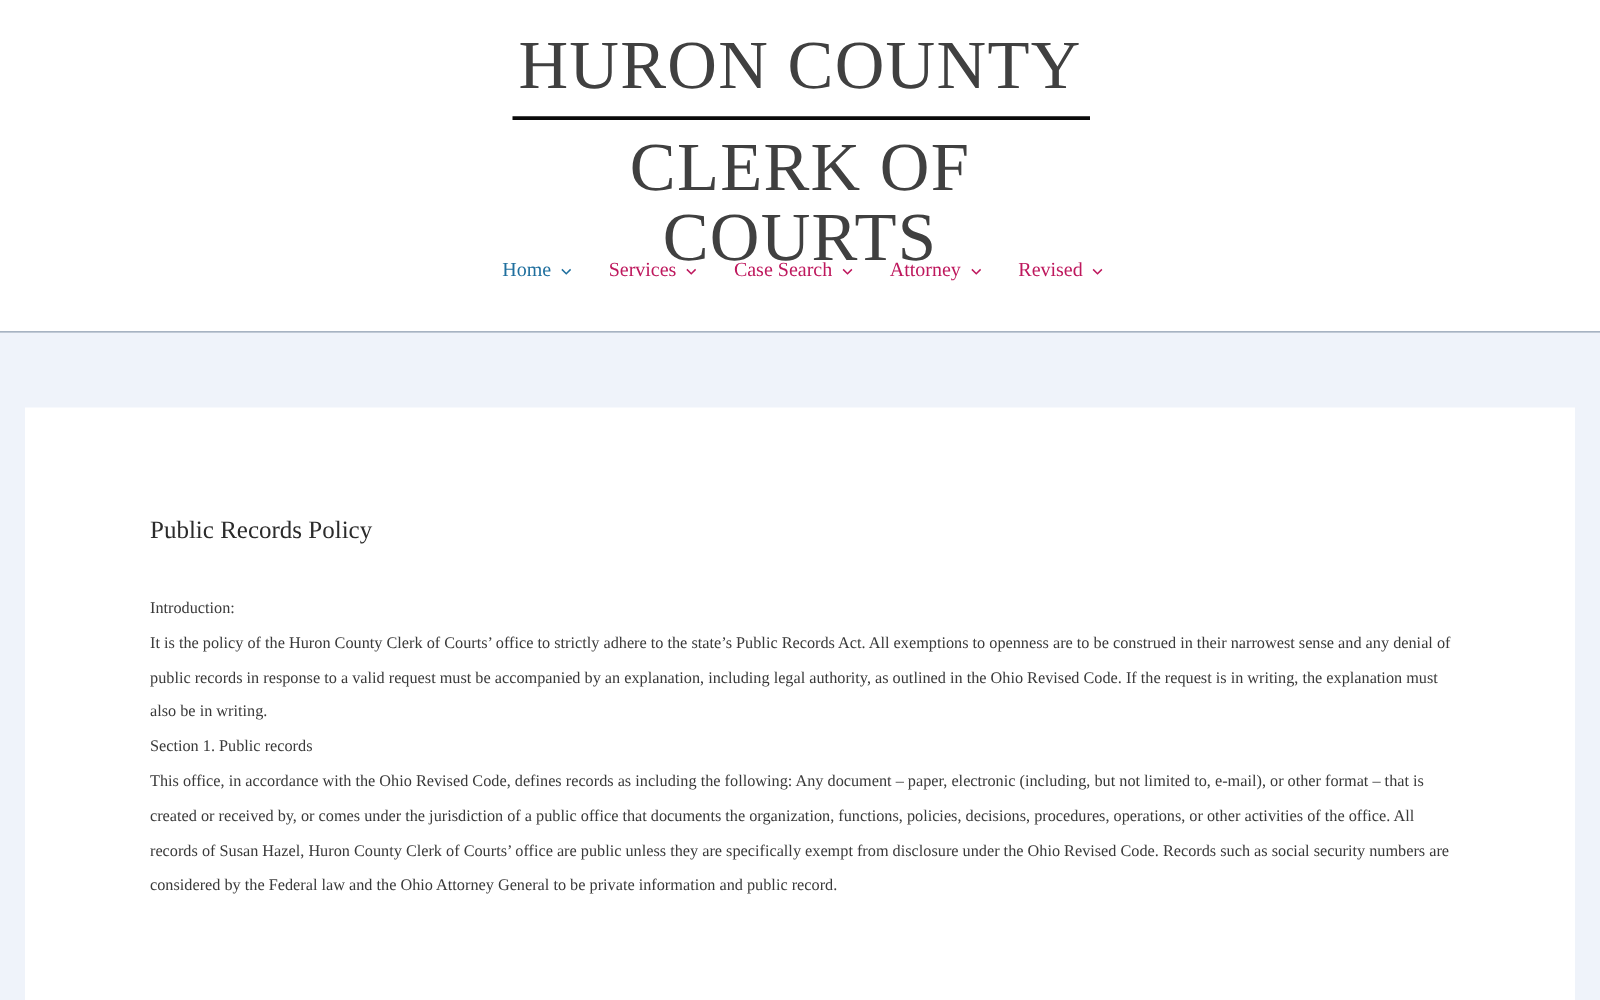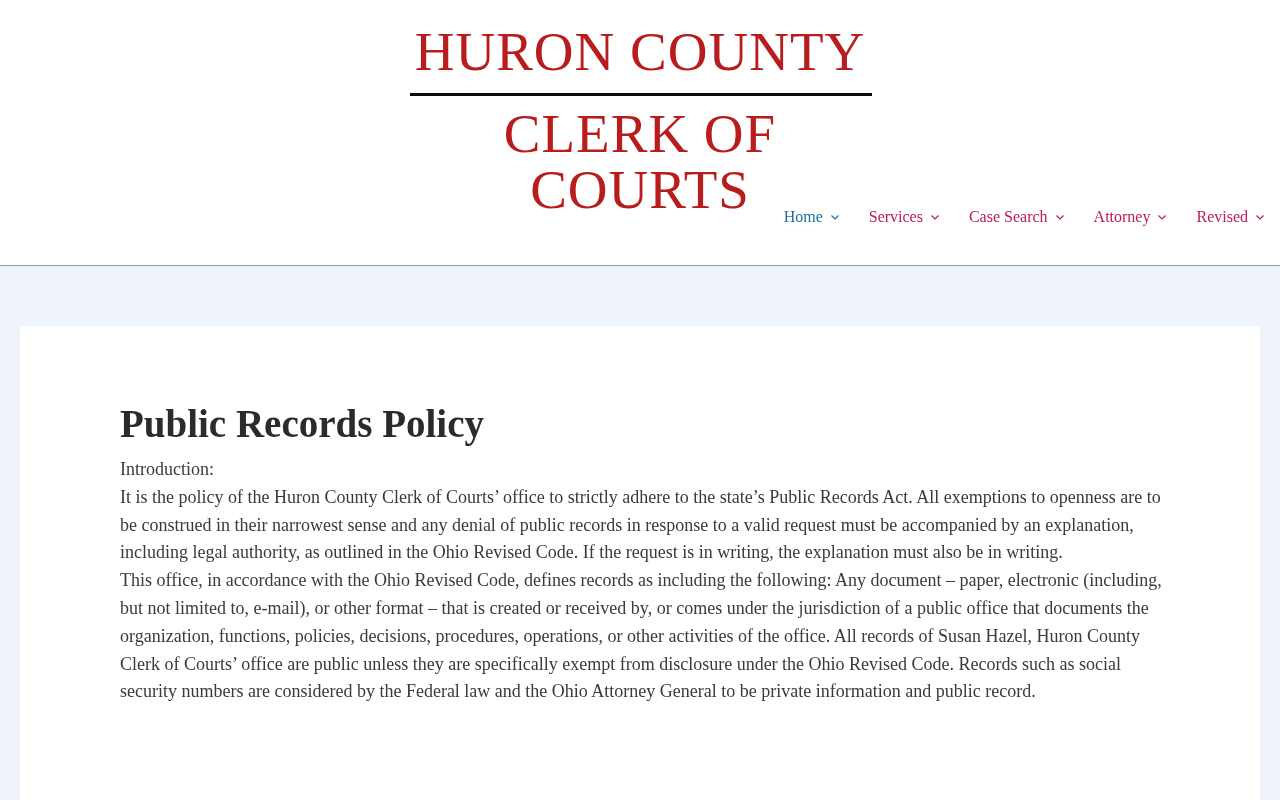--- a/index.html
+++ b/index.html
@@ -10,63 +10,63 @@
       color: #3a3a3a;
     }
     .site-header {
       background: #ffffff;
       height: 265px;
       border-bottom: 1px solid #8a9aae;
       position: relative;
     }
     .logo {
       position: absolute; left: 388px; top: 20px; width: 504px; height: 140px;
-      text-align: center; color: #b91c1c;
+      text-align: center; color: #404040;
       font-family: "Liberation Serif", "DejaVu Serif", serif;
     }
     .logo .l1 {
       position: absolute; left: 0; right: 0; top: 4px;
       font-size: 55px; letter-spacing: 1px; line-height: 56px;
     }
     .logo .rule {
       position: absolute; left: 22px; right: 20px; top: 73px;
       height: 3px; background: #0a0a0a;
     }
     .logo .l2 {
       position: absolute; left: 0; right: 0; top: 86px;
       font-size: 55px; letter-spacing: 1px; line-height: 56px;
     }
     .nav {
       position: absolute; top: 208px; left: 0; right: 0;
-      display: flex; justify-content: flex-end; gap: 0;
+      display: flex; justify-content: center; gap: 0;
       padding-left: 6px;
     }
     .nav-item {
       display: flex; align-items: center;
       font-size: 14px; color: #be185d;
       margin: 0 14px; cursor: pointer;
       font-family: "Liberation Serif", "DejaVu Serif", serif;
       font-size: 16px;
     }
     .nav-item.active { color: #1f6f9e; }
     .chev { width: 12px; height: 12px; margin-left: 6px; display: inline-block; }
     .chev svg { width: 12px; height: 12px; display: block; }
     .content-card {
       position: absolute; left: 20px; top: 326px; width: 1240px; height: 500px;
       background: #ffffff;
     }
     .article { position: absolute; left: 100px; top: 78px; width: 1045px; }
     .page-title {
       font-family: "Liberation Serif", "DejaVu Serif", serif;
-      font-weight: bold; font-size: 39px; color: #2b2b2b;
-      margin: 0 0 12px 0; line-height: 40px;
+      font-weight: normal; font-size: 20px; color: #2b2b2b;
+      margin: 0 0 28px 0; line-height: 40px;
     }
     .para {
       font-family: "Liberation Serif", "DejaVu Serif", serif;
-      font-size: 18px; line-height: 27.8px; margin: 0; color: #3a3a3a;
+      font-size: 13px; line-height: 27.8px; margin: 0; color: #3a3a3a;
     }
   </style>
 </head>
 <body>
 
 <header class="site-header">
   <div class="logo">
     <div class="l1">HURON COUNTY</div>
     <div class="rule"></div>
     <div class="l2">CLERK OF COURTS</div>
@@ -114,16 +114,17 @@
         </span>
     </div>
   </nav>
 </header>
 
 <main class="content-card">
   <article class="article">
     <h1 class="page-title">Public Records Policy</h1>
     <p class="para">Introduction:</p>
     <p class="para">It is the policy of the Huron County Clerk of Courts’ office to strictly adhere to the state’s Public Records Act. All exemptions to openness are to be construed in their narrowest sense and any denial of public records in response to a valid request must be accompanied by an explanation, including legal authority, as outlined in the Ohio Revised Code. If the request is in writing, the explanation must also be in writing.</p>
+    <p class="para">Section 1. Public records</p>
     <p class="para">This office, in accordance with the Ohio Revised Code, defines records as including the following: Any document – paper, electronic (including, but not limited to, e-mail), or other format – that is created or received by, or comes under the jurisdiction of a public office that documents the organization, functions, policies, decisions, procedures, operations, or other activities of the office. All records of Susan Hazel, Huron County Clerk of Courts’ office are public unless they are specifically exempt from disclosure under the Ohio Revised Code. Records such as social security numbers are considered by the Federal law and the Ohio Attorney General to be private information and public record.</p>
 
   </article>
 </main>
 
 </body></html>

